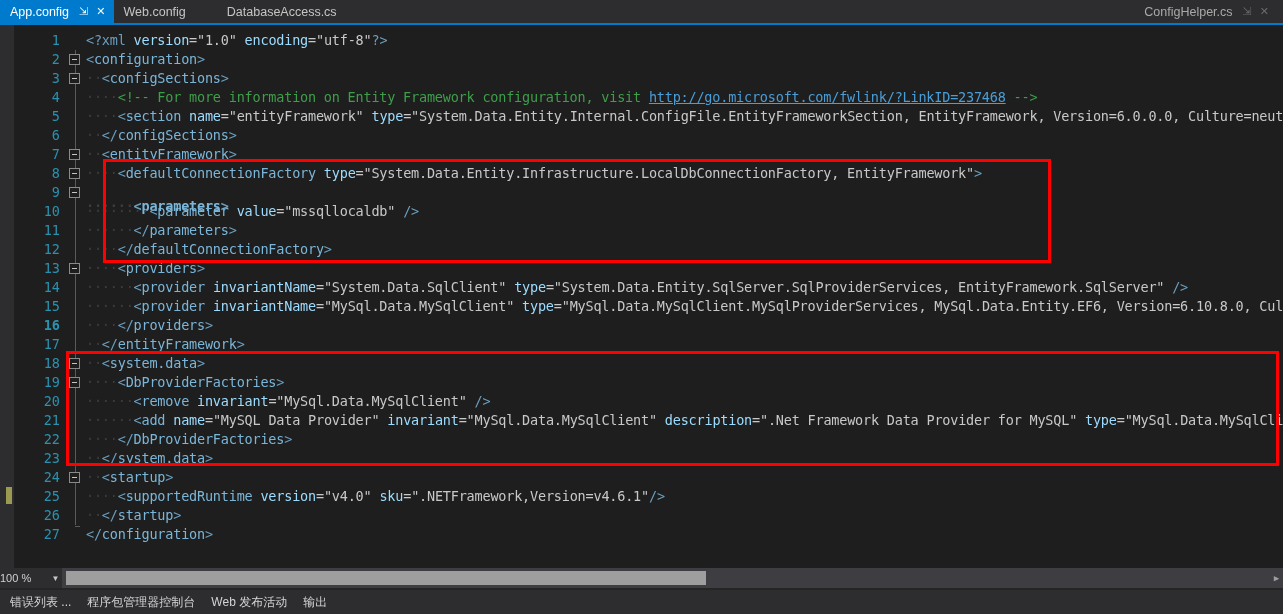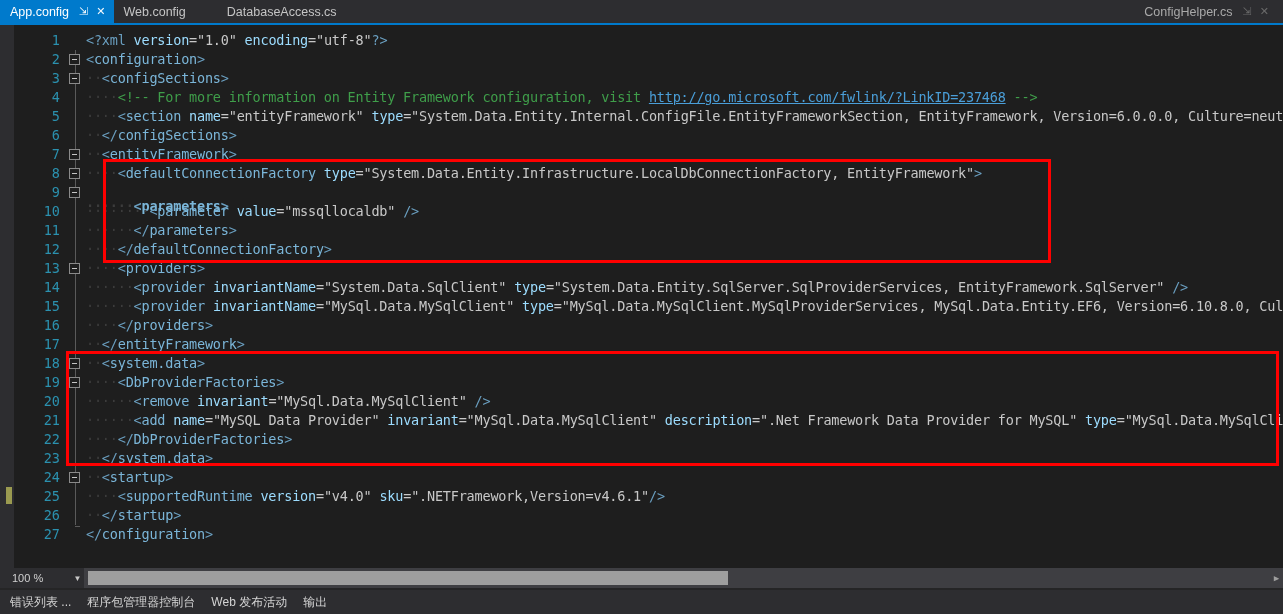--- a/index.html
+++ b/index.html
@@ -140,27 +140,27 @@
   }
 
   
   .hscroll-bar {
     position: absolute; left: 0; top: 568px;
     width: 1283px; height: 20px;
     background: #3e3e42;
     display: flex; align-items: center;
   }
   .zoom-box {
-    width: 84px; height: 20px;
+    width: 62px; height: 20px;
     display: flex; align-items: center;
     background: #2d2d30;
     color: #d0d0d0;
     font-family: "Liberation Sans", sans-serif;
     font-size: 11px;
-    padding-left: 12px;
+    padding-left: 0;
   }
   .zoom-value { flex: 1 1 auto; }
   .zoom-arrow {
     width: 13px; text-align: center;
     font-size: 8px; color: #c8c8c8;
   }
   .sb-left, .sb-right {
     width: 13px; height: 20px;
     display: flex; align-items: center; justify-content: center;
     color: #9e9e9e; font-size: 9px;
@@ -233,21 +233,21 @@
         <div class="lineno" style="top: 101px;">6</div>
         <div class="lineno" style="top: 120px;">7</div>
         <div class="lineno" style="top: 139px;">8</div>
         <div class="lineno" style="top: 158px;">9</div>
         <div class="lineno" style="top: 177px;">10</div>
         <div class="lineno" style="top: 196px;">11</div>
         <div class="lineno" style="top: 215px;">12</div>
         <div class="lineno" style="top: 234px;">13</div>
         <div class="lineno" style="top: 253px;">14</div>
         <div class="lineno" style="top: 272px;">15</div>
-        <div class="lineno" style="top: 291px;">16</div>
+        <div class="lineno" style="top: 291px; font-weight: bold;">16</div>
         <div class="lineno" style="top: 310px;">17</div>
         <div class="lineno" style="top: 329px;">18</div>
         <div class="lineno" style="top: 348px;">19</div>
         <div class="lineno" style="top: 367px;">20</div>
         <div class="lineno" style="top: 386px;">21</div>
         <div class="lineno" style="top: 405px;">22</div>
         <div class="lineno" style="top: 424px;">23</div>
         <div class="lineno" style="top: 443px;">24</div>
         <div class="lineno" style="top: 462px;">25</div>
         <div class="lineno" style="top: 481px;">26</div>

